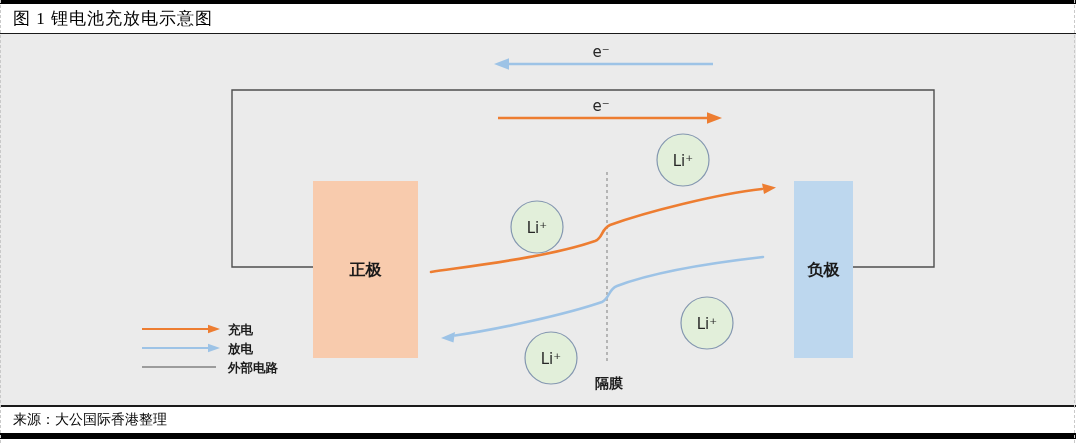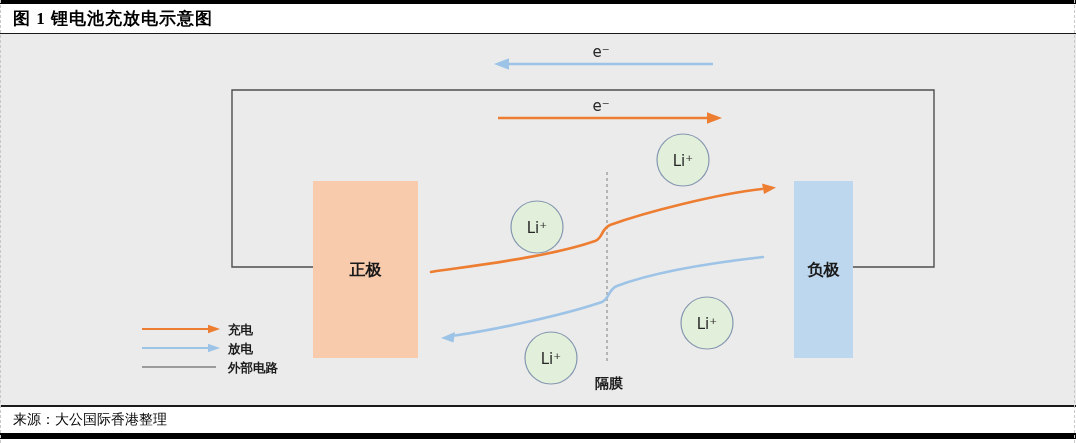--- a/index.html
+++ b/index.html
@@ -12,21 +12,21 @@
   }
   .rule-top{position:absolute;top:0;left:0;width:1076px;height:4px;background:#000;}
   .title-bar{
     position:absolute;top:4px;left:0;width:1076px;height:29px;
     background:#fff;border-bottom:1px solid #1a1a1a;
     display:flex;align-items:center;
   }
   .title-text{
     padding-left:13px;
     font-family:"Liberation Serif",serif;
-    font-weight:bold;font-size:17px;color:#000;
+    font-weight:normal;font-size:17px;color:#000;
     letter-spacing:1px;
   }
   .diagram{
     position:absolute;top:34px;left:0;width:1076px;height:371px;
     background:#ebebeb;
   }
   .rule-mid{position:absolute;top:405px;left:0;width:1076px;height:2px;background:#1a1a1a;}
   .source-bar{
     position:absolute;top:407px;left:0;width:1076px;height:26px;
     background:#fff;display:flex;align-items:center;

